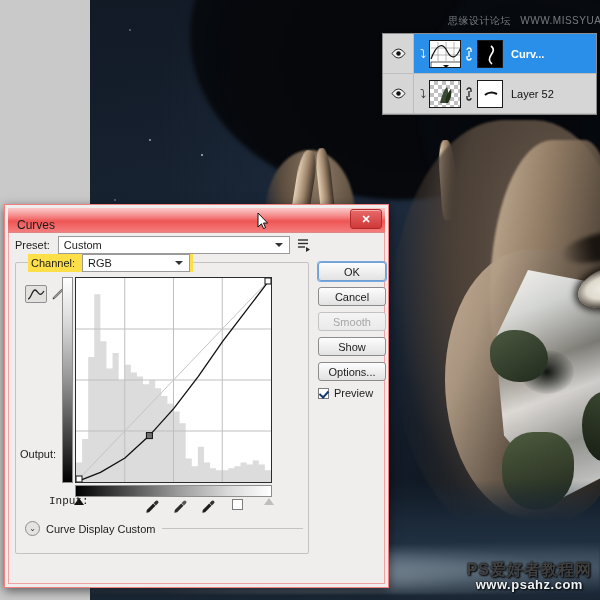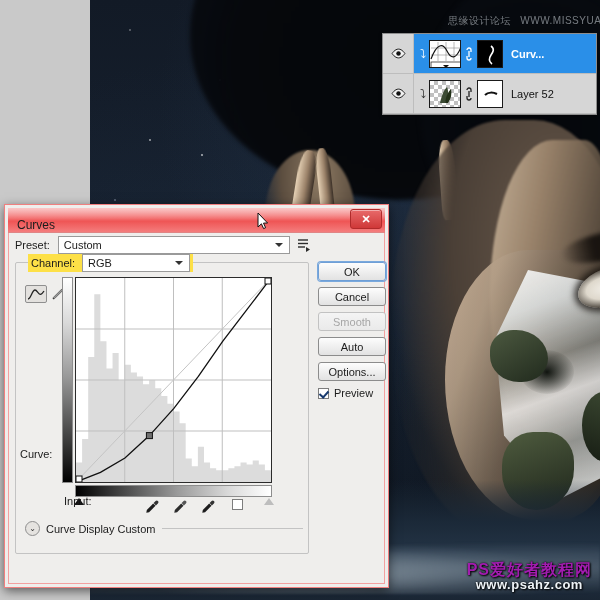--- a/index.html
+++ b/index.html
@@ -142,21 +142,21 @@
   .wm-top{
     position:absolute;left:448px;top:14px;
     font-size:10px;letter-spacing:.5px;color:#cfd6dd;opacity:.55;
     text-shadow:0 1px 0 rgba(0,0,0,.7);white-space:nowrap;
   }
   .wm-top .url{margin-left:6px;}
   .wm-bottom{
     position:absolute;right:8px;bottom:8px;text-align:center;line-height:1.05;
   }
   .wm-bottom .cn{
-    font-size:16px;font-weight:bold;color:#a21caf;letter-spacing:1px;
+    font-size:16px;font-weight:bold;color:#404040;letter-spacing:1px;
     text-shadow:0 0 2px #000,1px 1px 2px #000;
   }
   .wm-bottom .en{
     font-size:13px;font-weight:bold;color:#eef3f7;letter-spacing:.5px;
     text-shadow:0 0 2px #000,1px 1px 2px #000;
   }
 
   
   .layers-panel{
     position:absolute;left:382px;top:33px;width:213px;height:80px;
@@ -258,21 +258,21 @@
   }
   .slider-shadow{
     position:absolute;left:12px;top:221px;width:0;height:0;
     border-left:5px solid transparent;border-right:5px solid transparent;border-bottom:7px solid #111;
   }
   .slider-high{
     position:absolute;left:202px;top:221px;width:0;height:0;
     border-left:5px solid transparent;border-right:5px solid transparent;border-bottom:7px solid #bdbdbd;
   }
   .lbl-output{position:absolute;left:4px;top:185px;font-size:11px;}
-  .lbl-input{position:absolute;left:48px;top:232px;font-size:11px;}
+  .lbl-input{position:absolute;left:33px;top:232px;font-size:11px;font-family:Liberation Mono, monospace;}
 
   .droppers{position:absolute;left:127px;top:236px;display:flex;gap:12px;}
   .dropper{width:16px;height:16px;}
 
   .clip-check{position:absolute;left:216px;top:236px;display:flex;align-items:center;gap:5px;}
   .cb{width:11px;height:11px;border:1px solid #7d7d7d;background:#fff;box-sizing:border-box;display:inline-block;}
   .cb.checked{position:relative;}
   .cb.checked:after{
     content:"";position:absolute;left:2px;top:0px;width:4px;height:7px;
     border:solid #17396e;border-width:0 2px 2px 0;transform:rotate(42deg);
@@ -484,21 +484,21 @@
                   <rect x="189" y="0" width="6" height="6" fill="#ffffff" stroke="#111" stroke-width="1"></rect>
                 </g>
             </svg>
           </div>
 
           <div class="in-ramp"></div>
           <div class="slider-shadow"></div>
           <div class="slider-high"></div>
         </div>
 
-        <div class="lbl-output">Curve:</div>
+        <div class="lbl-output">Output:</div>
         <div class="lbl-input">Input:</div>
 
         <div class="droppers">
           <svg class="dropper" viewBox="0 0 16 16">
             <path d="M12.6 2.1 a1.6 1.6 0 012.3 2.3 l-2 2 -2.3 -2.3 z" fill="#333"></path>
             <path d="M10.2 4.5 l2.3 2.3 -6.4 6.4 -2.8 .5 .5 -2.8 z" fill="#1d1d1d"></path>
           </svg>
           <svg class="dropper" viewBox="0 0 16 16">
             <path d="M12.6 2.1 a1.6 1.6 0 012.3 2.3 l-2 2 -2.3 -2.3 z" fill="#555"></path>
             <path d="M10.2 4.5 l2.3 2.3 -6.4 6.4 -2.8 .5 .5 -2.8 z" fill="#2b2b2b"></path>
@@ -517,21 +517,21 @@
           <div class="cdo-toggle">⌄</div>
           <div class="cdo-label">Curve Display Custom</div>
           <div class="cdo-rule"></div>
         </div>
       </div>
 
       <div class="btn-col">
         <div class="btn primary">OK</div>
         <div class="btn">Cancel</div>
         <div class="btn disabled">Smooth</div>
-        <div class="btn">Auto</div>
+        <div class="btn">Show</div>
         <div class="btn">Options...</div>
         <div class="preview-row">
           <span class="cb checked" id="cb-preview"></span>
           <span>Preview</span>
         </div>
       </div>
     </div>
   </div>
 
   <svg class="cursor-arrow" viewBox="0 0 12 18">

